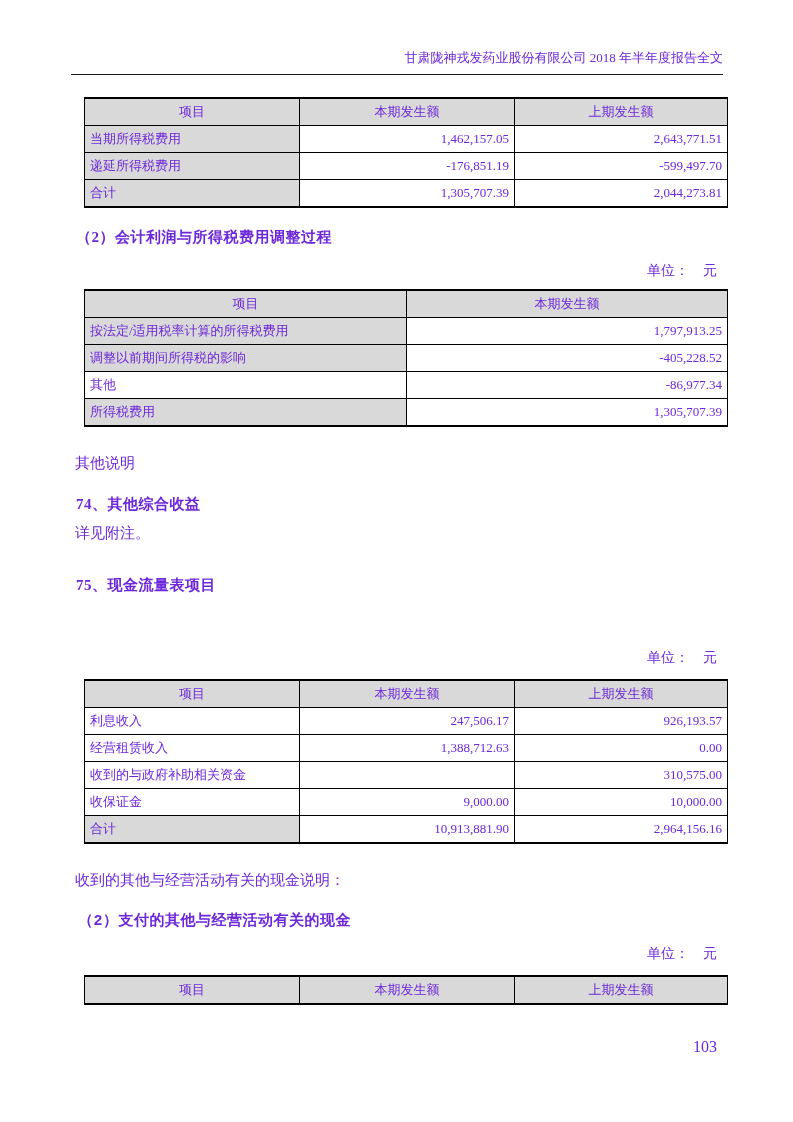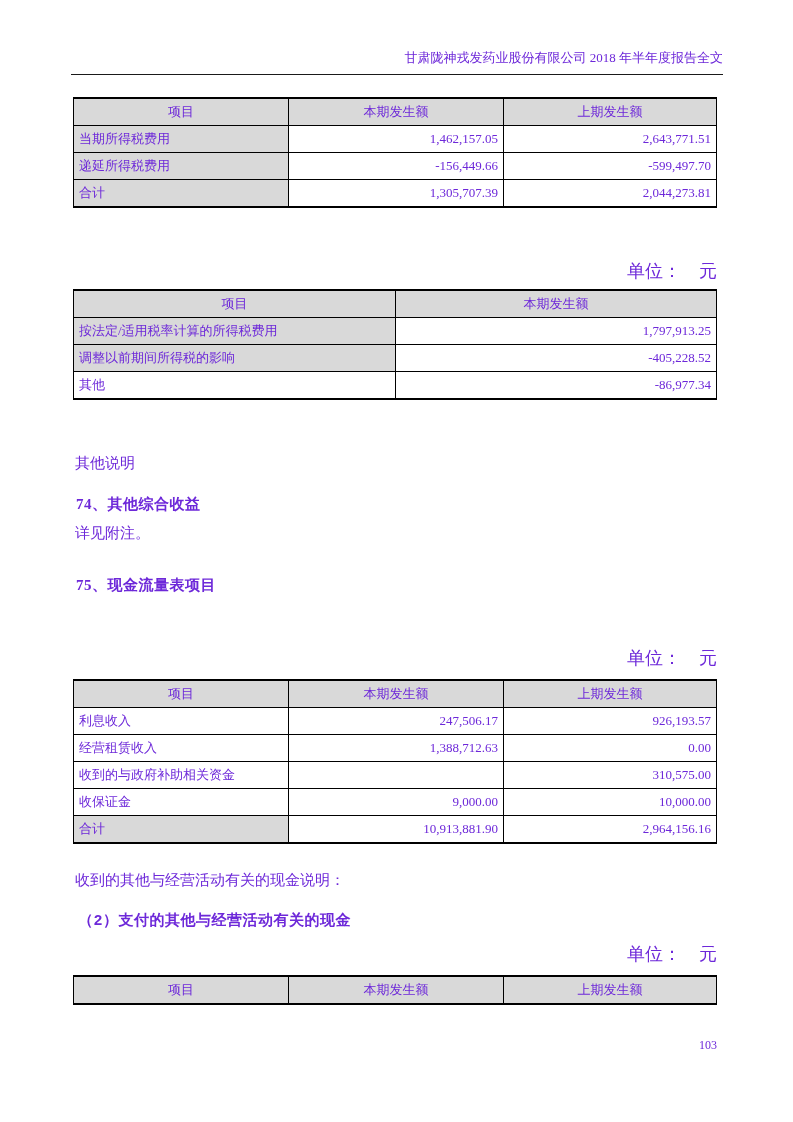--- a/index.html
+++ b/index.html
@@ -9,47 +9,47 @@
     overflow:hidden;
     padding-left:19px;
   }
   .doc-header{
     position:absolute;left:71px;top:48px;width:652px;
     text-align:right;font-size:13px;line-height:20px;
     padding-bottom:6px;border-bottom:1.5px solid #1a1a1a;
   }
   .unit{
     position:absolute;left:72px;width:645px;text-align:right;
-    font-size:18px;line-height:16px;white-space:pre;
+    font-size:14px;line-height:16px;white-space:pre;
   }
   .heading{
     position:absolute;left:76px;font-size:15px;font-weight:bold;line-height:18px;
     letter-spacing:0.5px;
   }
   .subheading{left:78px;}
   .note{
     position:absolute;left:75px;font-size:15px;line-height:16px;
   }
   table.tbl{
-    position:absolute;left:73px;width:643px;
+    position:absolute;left:84px;width:643px;
     border-collapse:collapse;table-layout:fixed;
     font-size:13px;
     border-top:2px solid #000;border-bottom:2px solid #000;
   }
   table.tbl th,table.tbl td{
     border:1px solid #000;height:26px;padding:0 5px;
     font-weight:normal;overflow:hidden;white-space:nowrap;
   }
   table.tbl th{ text-align:center;background:#d9d9d9; }
   td.lbl{ text-align:left; }
   td.num{ text-align:right; }
   .shaded{ background:#d9d9d9; }
   .page-num{
     position:absolute;left:72px;top:1038px;width:645px;
-    text-align:right;font-size:12px;
+    text-align:right;font-size:16px;
   }
   #tbl-income-tax{ top:97px; }
   #heading-s2{ top:228px; }
   #unit1{ top:263px; }
   #tbl-tax-adjustment{ top:289px; }
   #note-other{ top:455px; }
   #heading-74{ top:495px; }
   #note-see{ top:525px; }
   #heading-75{ top:576px; }
   #heading-75-1{ top:613px; }
@@ -83,31 +83,32 @@
       </tr>
     </thead>
     <tbody>
       <tr>
         <td class="lbl shaded">当期所得税费用</td>
         <td class="num">1,462,157.05</td>
         <td class="num">2,643,771.51</td>
       </tr>
       <tr>
         <td class="lbl shaded">递延所得税费用</td>
-        <td class="num">-156,449.66</td>
+        <td class="num">-176,851.19</td>
         <td class="num">-599,497.70</td>
       </tr>
       <tr>
         <td class="lbl shaded">合计</td>
         <td class="num">1,305,707.39</td>
         <td class="num">2,044,273.81</td>
       </tr>
     </tbody>
   </table>
 
+  <div class="heading" id="heading-s2">（2）会计利润与所得税费用调整过程</div>
   <div class="unit" id="unit1">单位：　元</div>
 
   <table class="tbl" id="tbl-tax-adjustment">
     <colgroup>
         <col style="width:322px">
         <col style="width:321px">
       </colgroup>
     <thead>
       <tr>
         <th>项目</th>
@@ -119,20 +120,24 @@
         <td class="lbl shaded">按法定/适用税率计算的所得税费用</td>
         <td class="num">1,797,913.25</td>
       </tr>
       <tr>
         <td class="lbl shaded">调整以前期间所得税的影响</td>
         <td class="num">-405,228.52</td>
       </tr>
       <tr>
         <td class="lbl">其他</td>
         <td class="num">-86,977.34</td>
+      </tr>
+      <tr>
+        <td class="lbl shaded">所得税费用</td>
+        <td class="num">1,305,707.39</td>
       </tr>
     </tbody>
   </table>
 
   <div class="note" id="note-other">其他说明</div>
   <div class="heading" id="heading-74">74、其他综合收益</div>
   <div class="note" id="note-see">详见附注。</div>
   <div class="heading" id="heading-75">75、现金流量表项目</div>
   <div class="unit" id="unit2">单位：　元</div>
 

